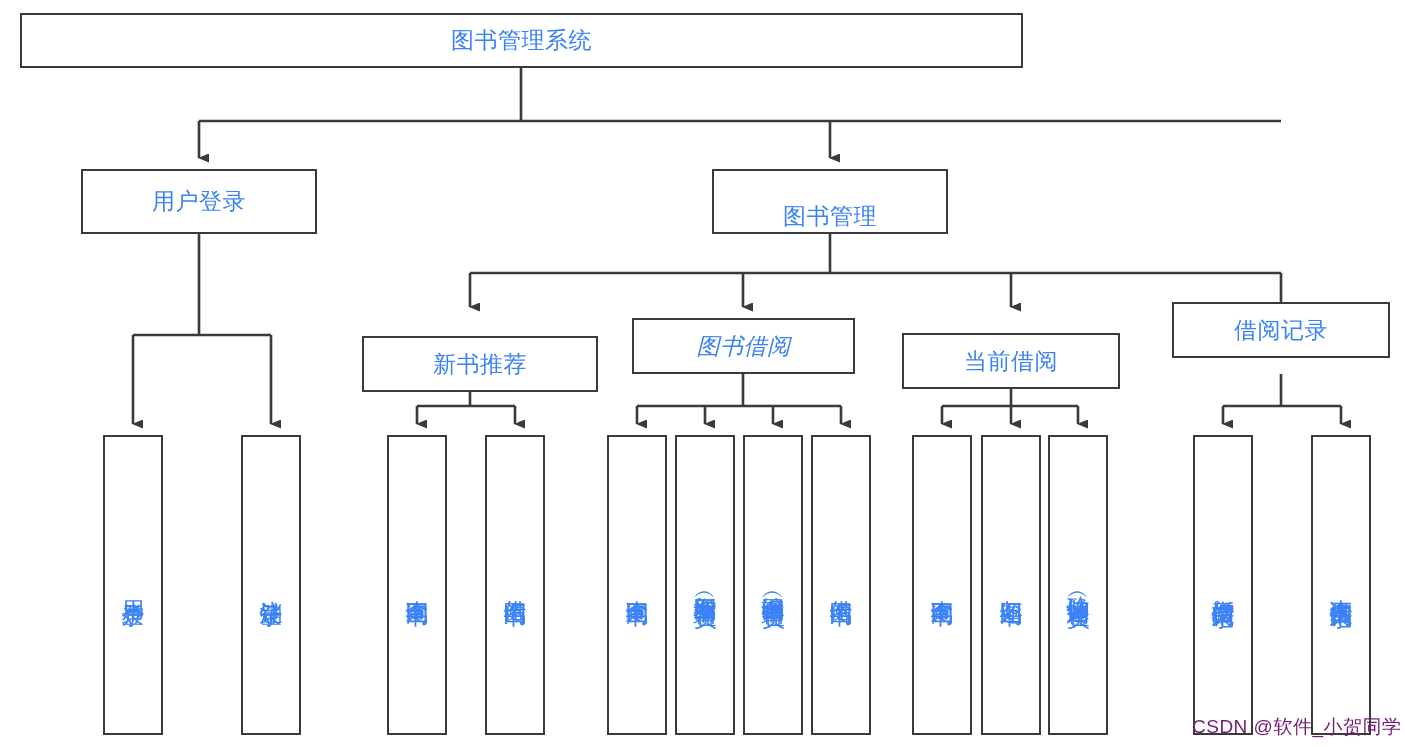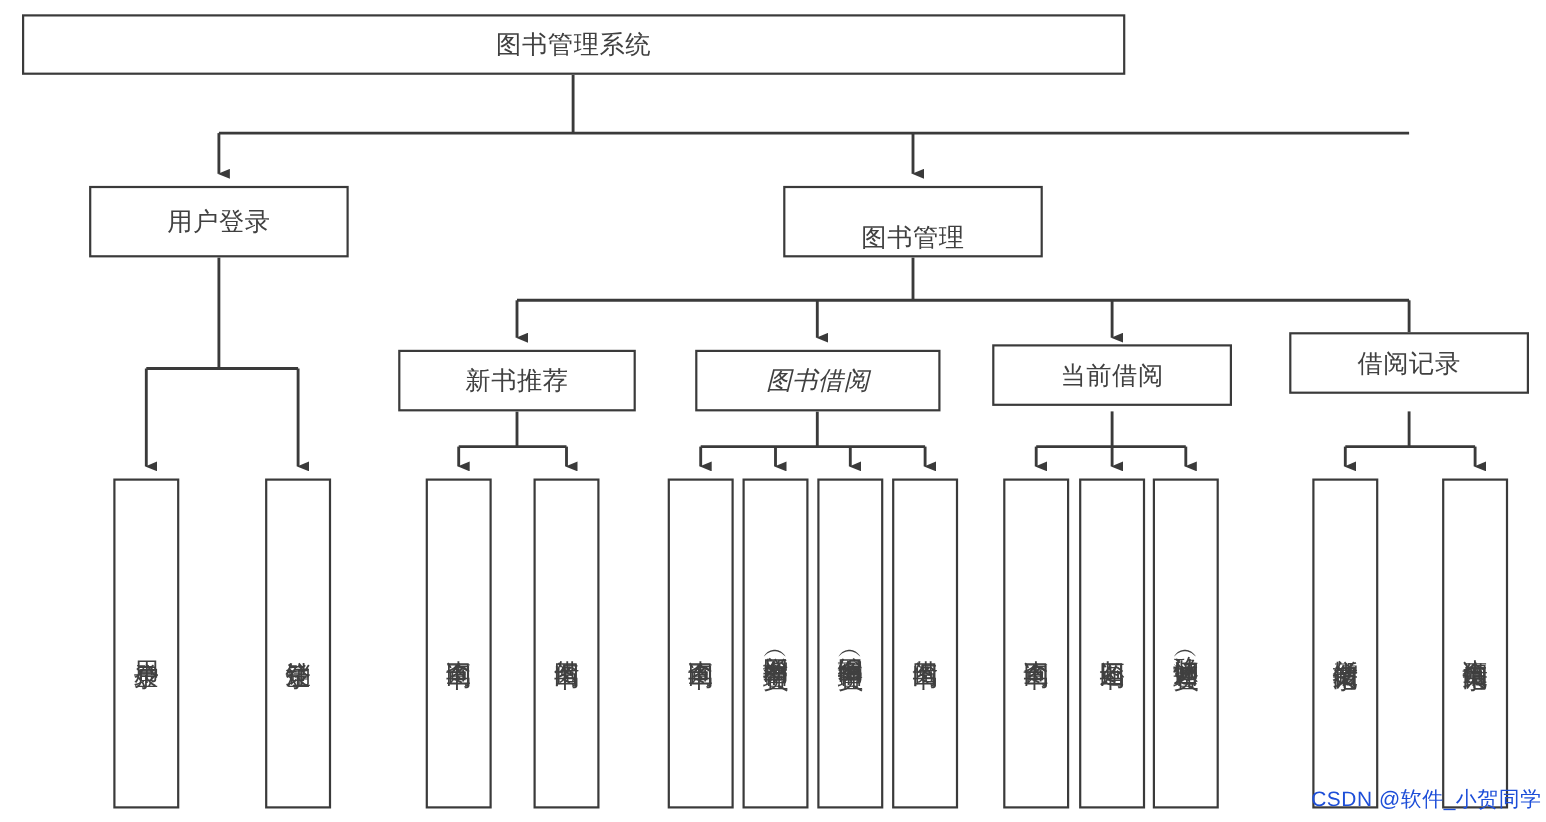--- a/index.html
+++ b/index.html
@@ -27,21 +27,21 @@
     pointer-events: none;
   }
   .node {
     position: absolute;
     box-sizing: border-box;
     border: 2.6px solid #3a3a3a;
     background: #ffffff;
     display: flex;
     align-items: center;
     justify-content: center;
-    color: #404040;
+    color: #3b82f6;
   }
   .node.horiz {
     font-size: 23px;
     letter-spacing: 0.5px;
   }
   .node.vert {
     writing-mode: vertical-rl;
     text-orientation: upright;
     font-size: 23px;
     line-height: 1.18;
@@ -50,21 +50,21 @@
     padding-bottom: 6px;
     white-space: nowrap;
   }
   .node.vert .vtext {
     writing-mode: vertical-rl;
     text-orientation: upright;
     display: block;
   }
   .watermark {
     position: absolute;
-    color: #1d4ed8;
+    color: #701a75;
     font-size: 19px;
     letter-spacing: 0.5px;
     white-space: nowrap;
     user-select: none;
   }
 </style>
 </head>
 <body>
 
 <div id="canvas">
@@ -125,27 +125,27 @@
     <span>图书管理系统</span>
   </div>
 
   <div class="node horiz" style="left:81px; top:169px; width:236px; height:65px;">
     <span>用户登录</span>
   </div>
   <div class="node horiz" style="left:712px; top:169px; width:236px; height:65px;align-items:flex-end;">
     <span>图书管理</span>
   </div>
 
-  <div class="node horiz" style="left:362px; top:318px; width:216px; height:56px;">
+  <div class="node horiz" style="left:362px; top:336px; width:236px; height:56px;">
     <span>新书推荐</span>
   </div>
   <div class="node horiz" style="left:632px; top:318px; width:223px; height:56px;font-style:italic;">
     <span>图书借阅</span>
   </div>
-  <div class="node horiz" style="left:902px; top:313px; width:218px; height:56px;">
+  <div class="node horiz" style="left:902px; top:333px; width:218px; height:56px;">
     <span>当前借阅</span>
   </div>
   <div class="node horiz" style="left:1172px; top:302px; width:218px; height:56px;">
     <span>借阅记录</span>
   </div>
 
   <div class="node vert" style="left:103px; top:435px; width:60px; height:300px;">
     <span class="vtext">用户登录</span>
   </div>
   <div class="node vert" style="left:241px; top:435px; width:60px; height:300px;">

